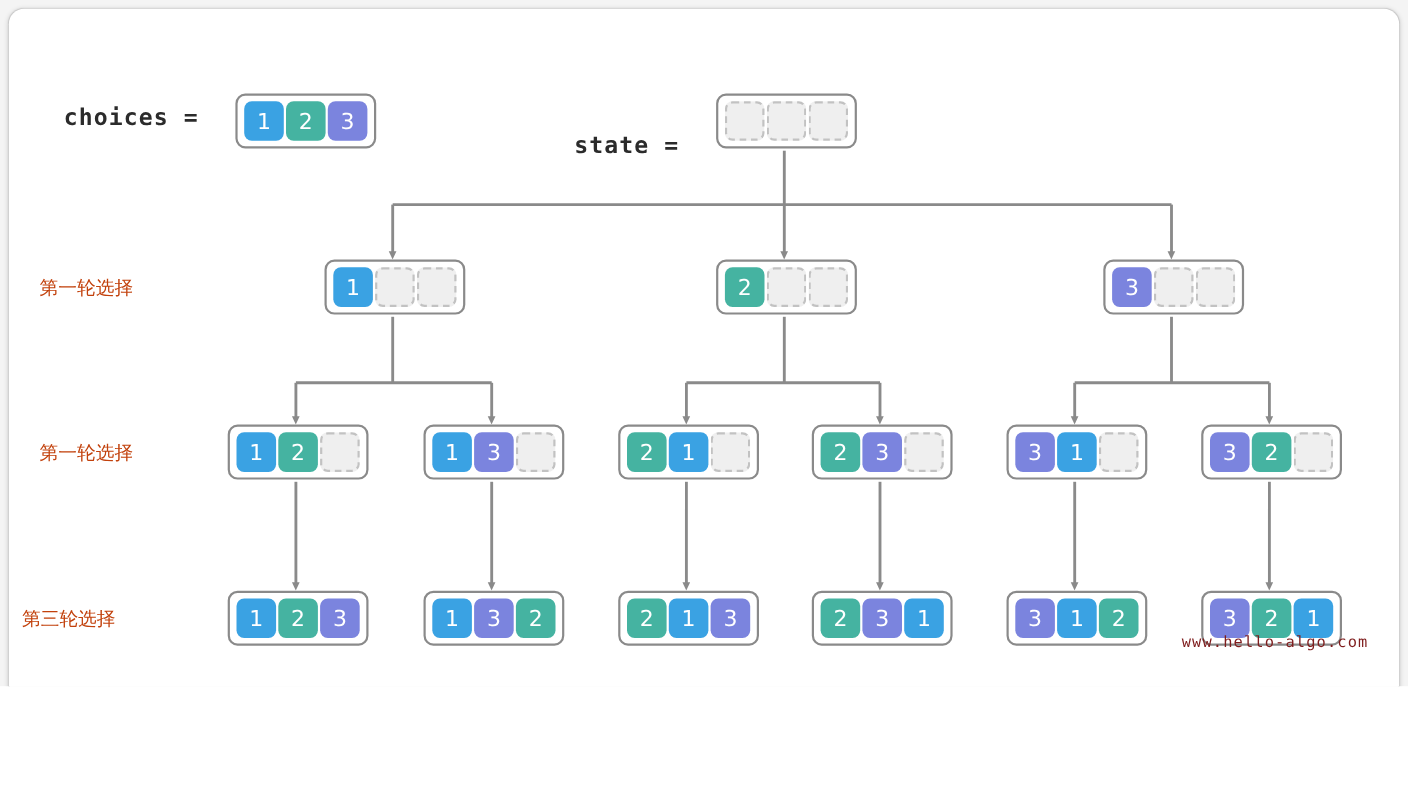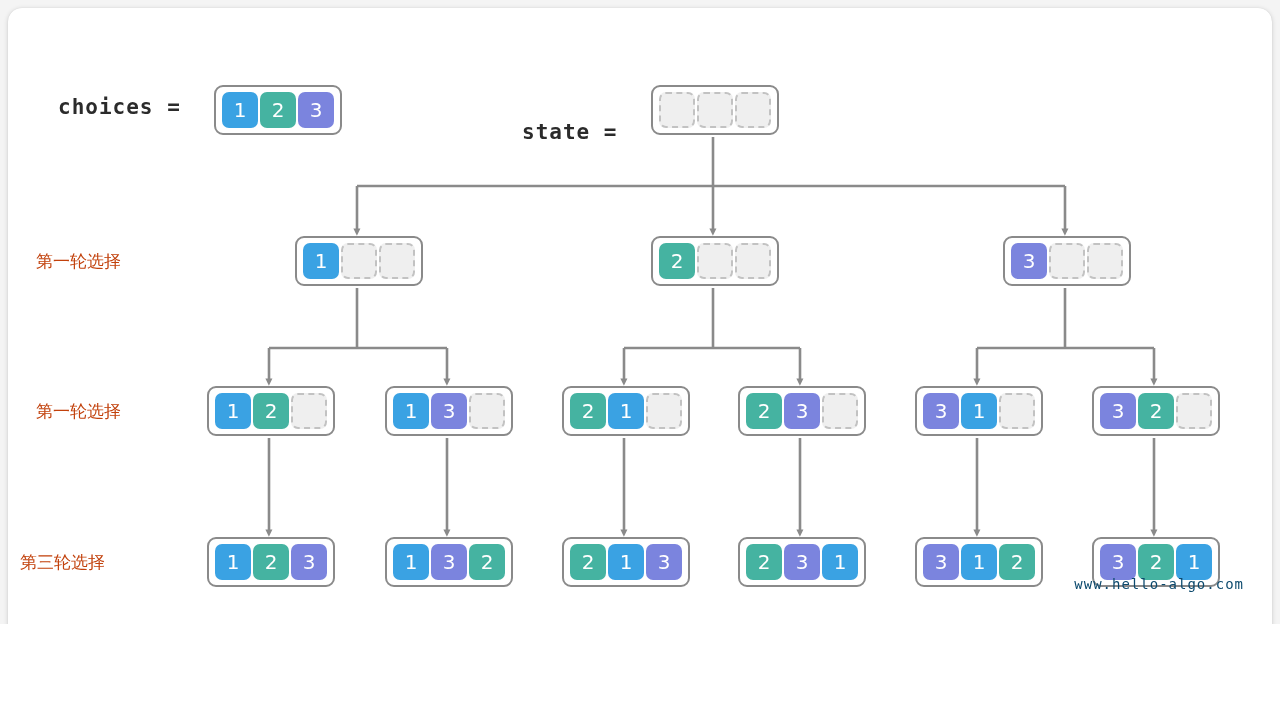--- a/index.html
+++ b/index.html
@@ -89,21 +89,21 @@
   .cell.v2 { background: #45b3a1; }
   .cell.v3 { background: #7b84de; }
 
   
   #watermark {
     position: absolute;
     right: 36px;
     bottom: 32px;
     font-family: "DejaVu Sans Mono", "Liberation Mono", monospace;
     font-size: 14px;
-    color: #0c4a6e;
+    color: #7f1d1d;
     letter-spacing: 1px;
   }
 </style>
 </head>
 <body>
 
 <div id="root">
   <div id="card"></div>
 
   <svg id="svg-lines" viewBox="0 0 1280 720" xmlns="http://www.w3.org/2000/svg">

